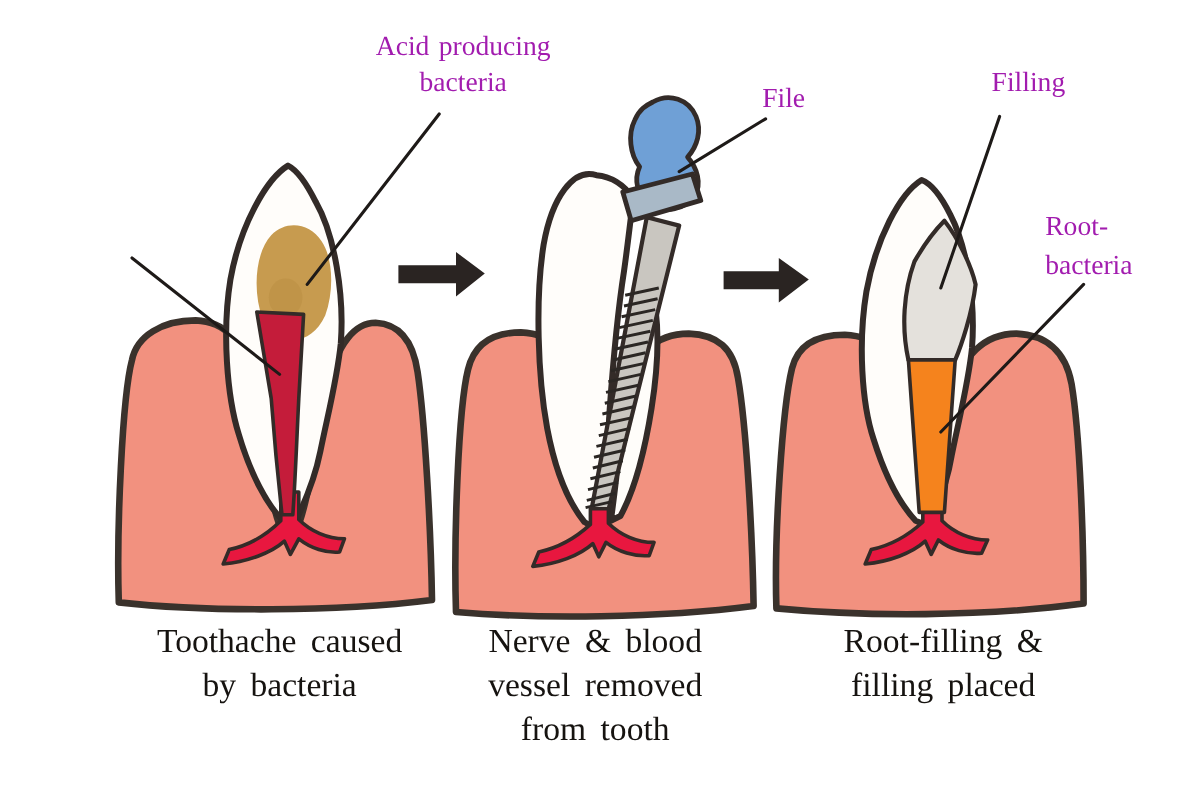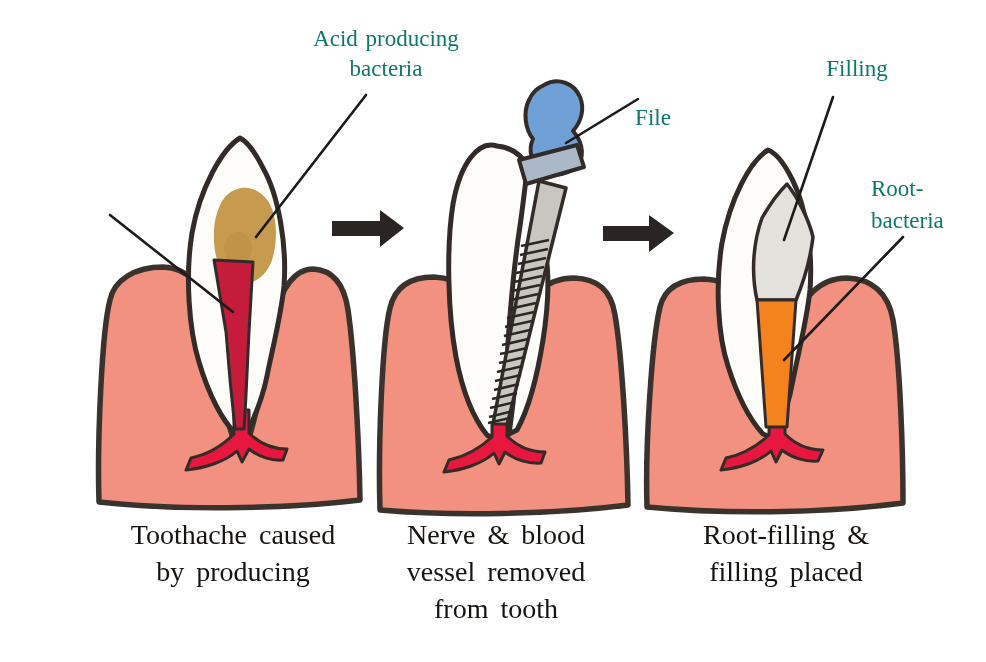--- a/index.html
+++ b/index.html
@@ -2,21 +2,21 @@
 <html><head>
 <meta charset="utf-8">
 <style>
   html,body{margin:0;padding:0;background:#ffffff;}
   .stage{
     position:relative;width:986px;height:662px;background:#ffffff;overflow:hidden;
     font-family:"Liberation Serif","DejaVu Serif",serif;
   }
   svg.art{position:absolute;left:0;top:0;}
   .label{
-    position:absolute;color:#0f766e;text-align:center;
+    position:absolute;color:#a21caf;text-align:center;
     white-space:pre-line;font-size:23px;line-height:1.26;word-spacing:2px;
   }
   .caption{
     position:absolute;top:516px;color:#161310;text-align:center;
     white-space:pre-line;font-size:28px;line-height:1.33;word-spacing:5px;width:260px;
   }
   .label-root{text-align:left;}
 </style>
 </head>
 <body>
@@ -104,29 +104,29 @@
     <line stroke-width="2.6" stroke-linecap="round" x1="366" y1="95" x2="256" y2="237" stroke="#1e1a18"></line>
     <line stroke-width="2.6" stroke-linecap="round" x1="638" y1="99" x2="566" y2="143" stroke="#1e1a18"></line>
     <line stroke-width="2.6" stroke-linecap="round" x1="833" y1="97" x2="784" y2="240" stroke="#1e1a18"></line>
     <line stroke-width="2.6" stroke-linecap="round" x1="903" y1="237" x2="784" y2="360" stroke="#1e1a18"></line>
   </svg>
 
 
   <div class="label" style="left:286px;top:24px;width:200px;line-height:1.32;">Acid producing
 bacteria</div>
 
-  <div class="label" style="left:618px;top:68px;width:70px;margin-top:36px;">File</div>
+  <div class="label" style="left:618px;top:68px;width:70px;">File</div>
 
   <div class="label" style="left:817px;top:55px;width:80px;">Filling</div>
 
   <div class="label label-root" style="left:871px;top:173px;width:80px;line-height:1.38;">Root-
 bacteria</div>
 
   <div class="caption" style="left:103px;">Toothache caused
-by producing</div>
+by bacteria</div>
 
   <div class="caption" style="left:366px;">Nerve &amp; blood
 vessel removed
 from tooth</div>
 
   <div class="caption" style="left:656px;">Root-filling &amp;
 filling placed</div>
 
 </div>
 

